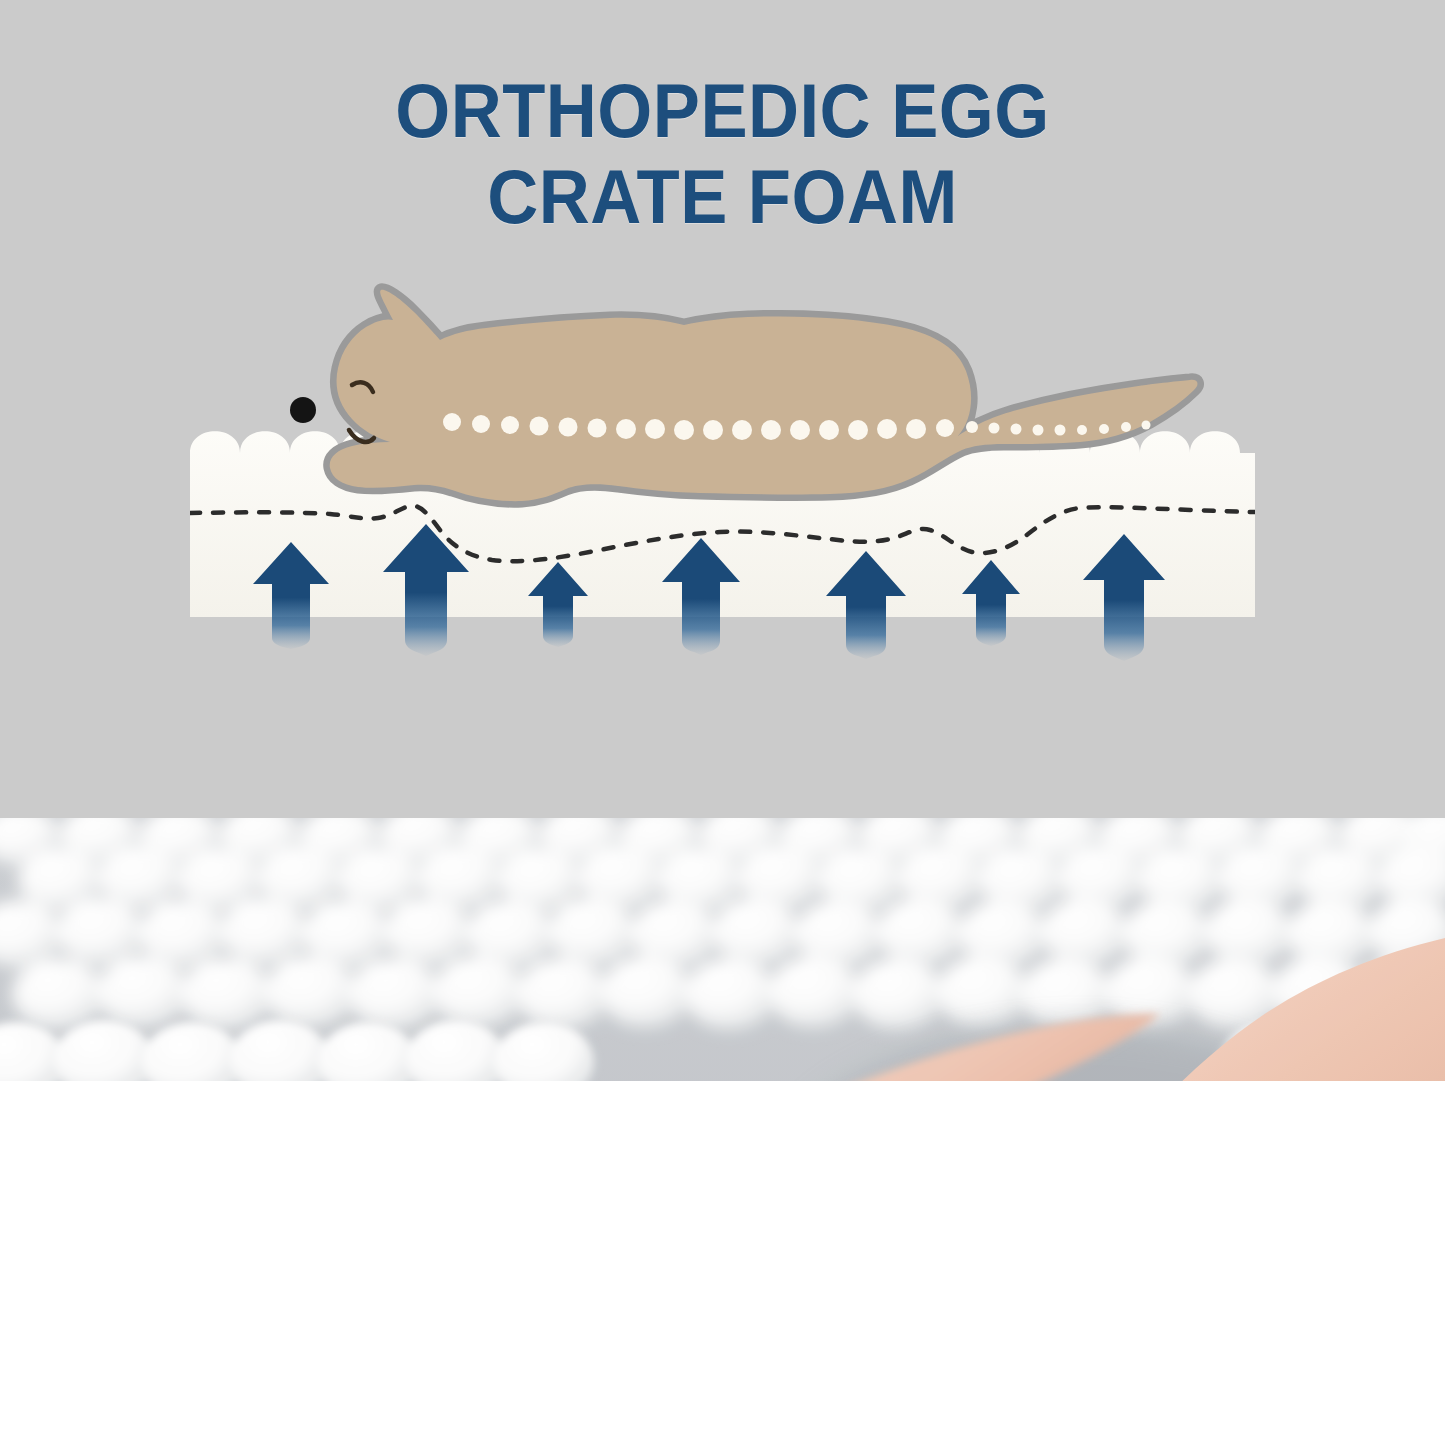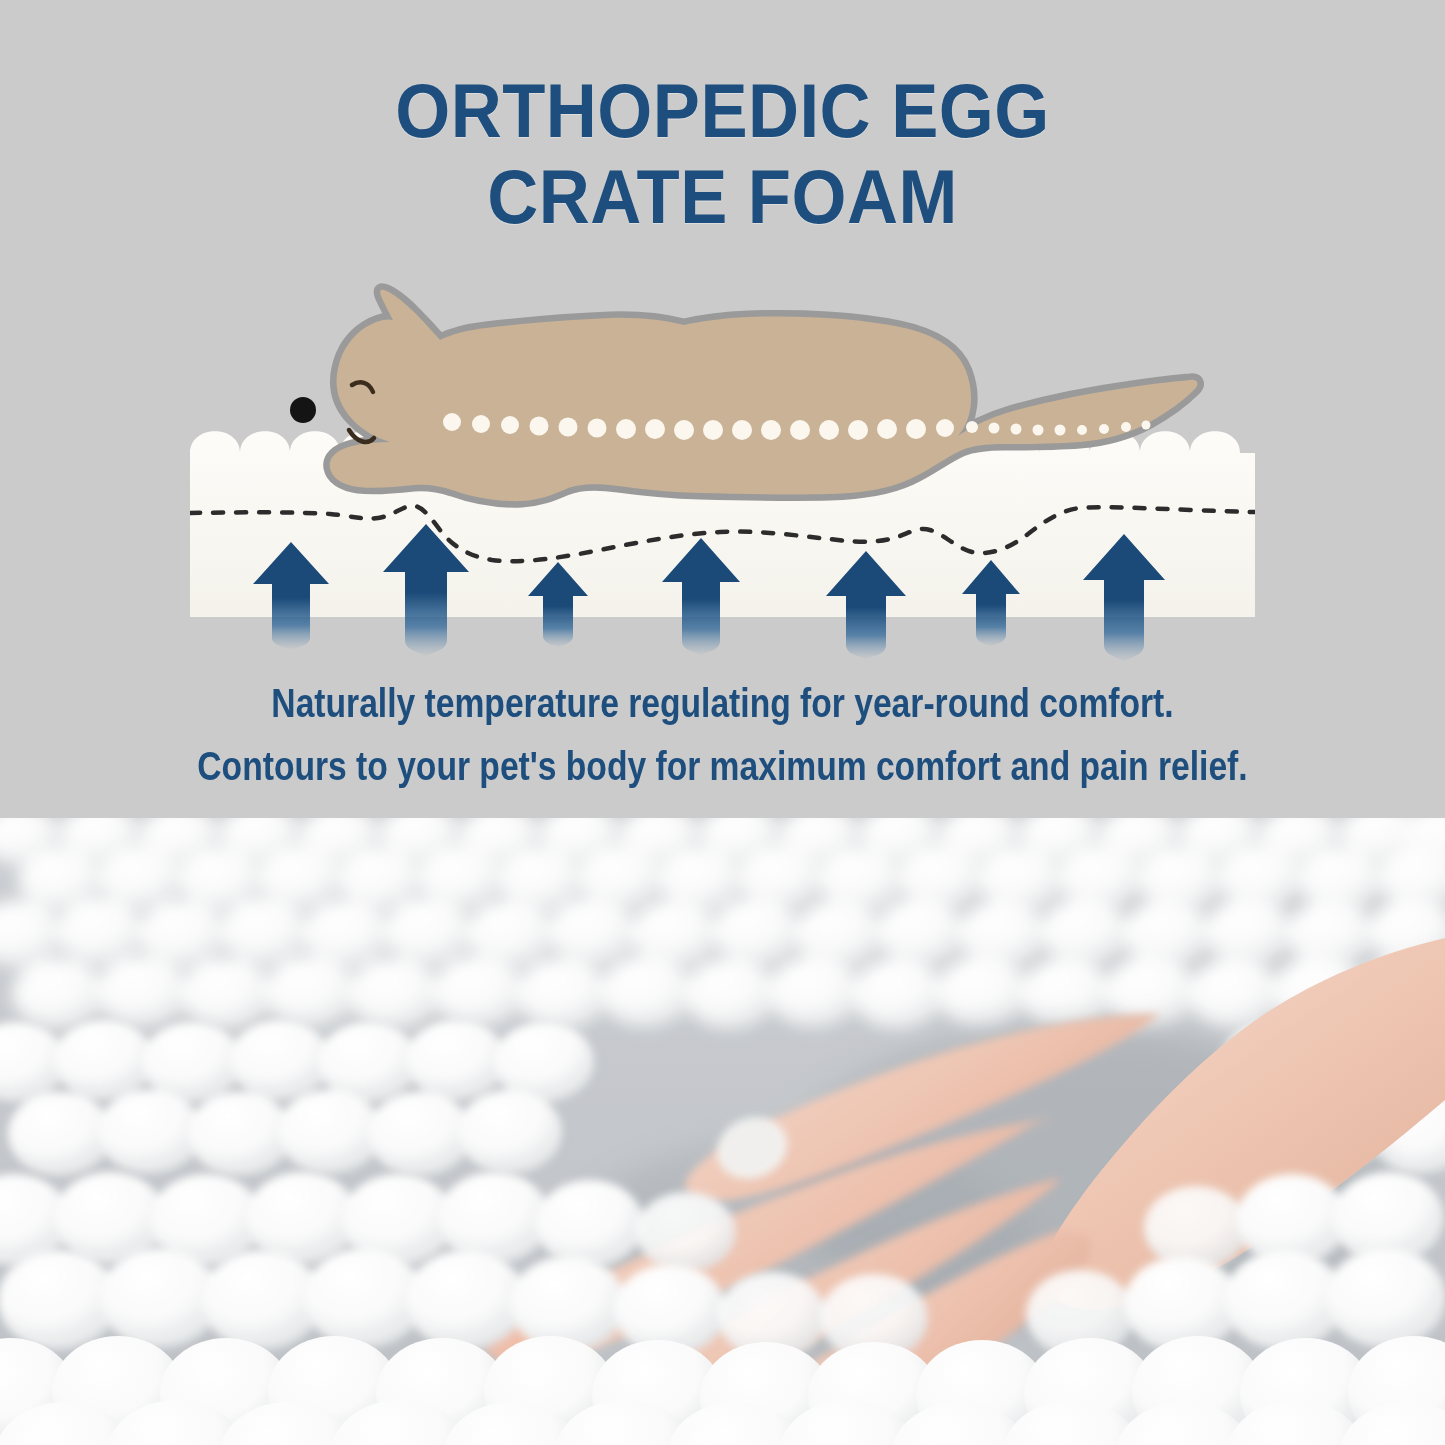--- a/index.html
+++ b/index.html
@@ -1,20 +1,20 @@
 <!DOCTYPE html>
 <html><head>
 <meta charset="utf-8">
 <style>
   html,body{margin:0;padding:0;background:#fff;}
   body{font-family:"Liberation Sans",sans-serif;}
 
   #page{
     position:relative;
-    width:1445px;height:1445px;
+    width:1445px;height:1081px;
     overflow:hidden;
     background:#84cc16;
   }
 
   
   #top-panel{
     position:absolute;left:0;top:0;width:1445px;height:818px;
     background:#cbcbcb;
     overflow:hidden;
   }
@@ -321,24 +321,20 @@
         <g>
           <path d="M1124,534
                    L1165,580 L1144,580 L1144,645
                    C1144,651 1139,655 1131,658 L1124,661
                    L1117,658 C1109,655 1104,651 1104,645
                    L1104,580 L1083,580 Z"></path>
         </g>
       </g>
     </svg>
 
-    <div id="captions">
-      <div class="caption-line">Naturally temperature regulating for year-round comfort.</div>
-      <div class="caption-line">Contours to your pet's body for maximum comfort and pain relief.</div>
-    </div>
   </div>
 
   <div id="photo-panel">
     <svg id="photo-svg" viewBox="0 0 1445 627" xmlns="http://www.w3.org/2000/svg">
       <defs>
 
         <radialGradient id="bumpG" cx="38%" cy="28%" r="78%">
           <stop offset="0%" stop-color="#ffffff"></stop>
           <stop offset="55%" stop-color="#fafafa"></stop>
           <stop offset="100%" stop-color="#dcdfe1"></stop>

